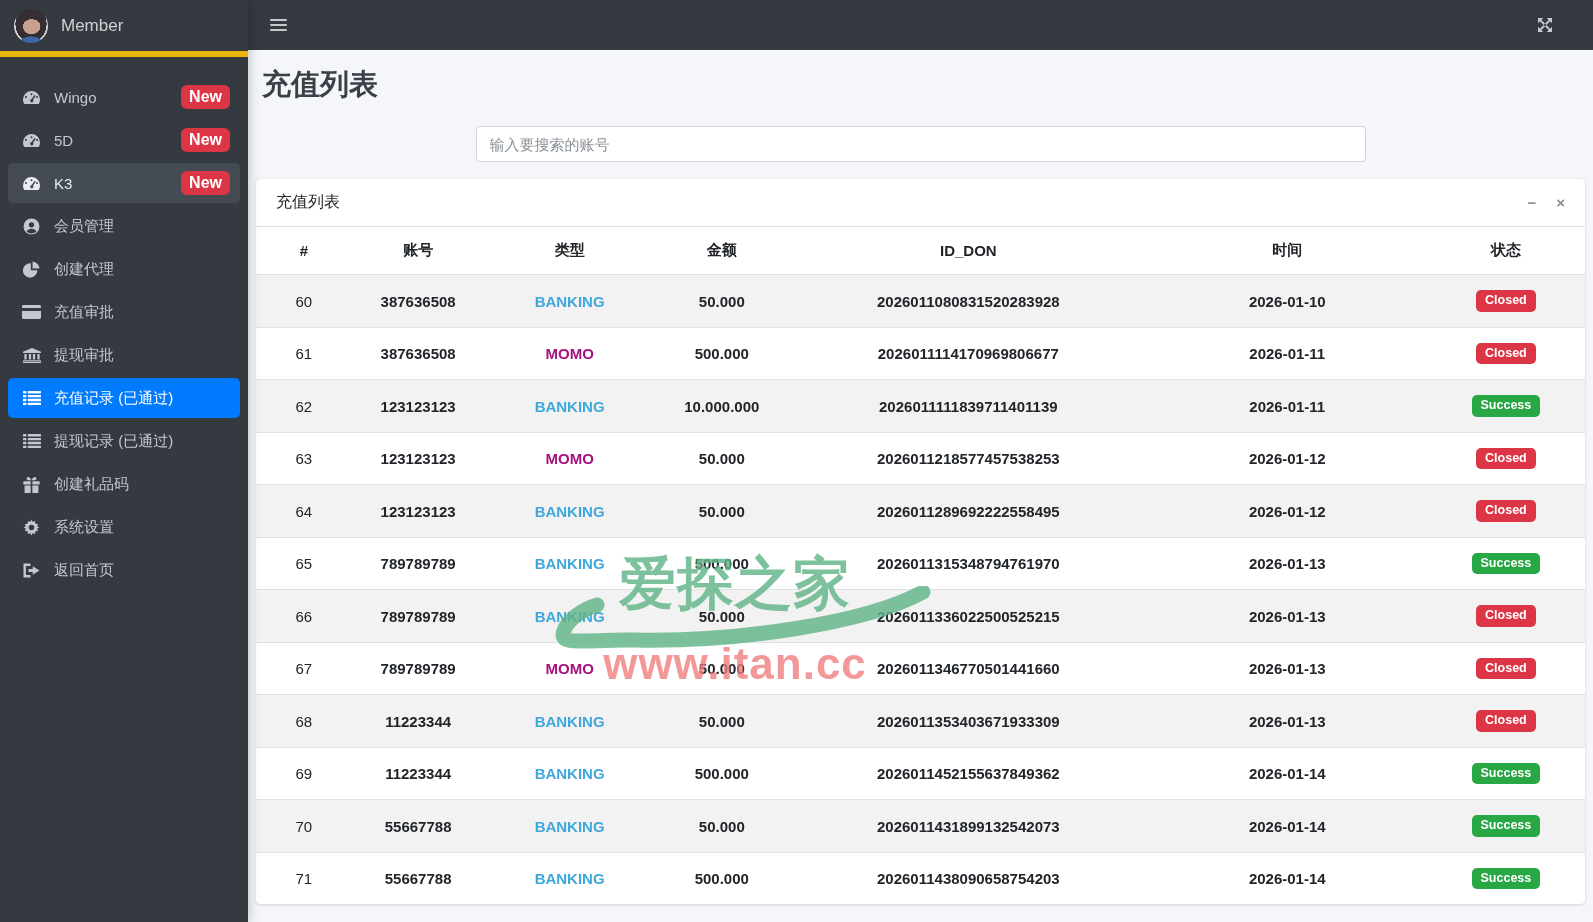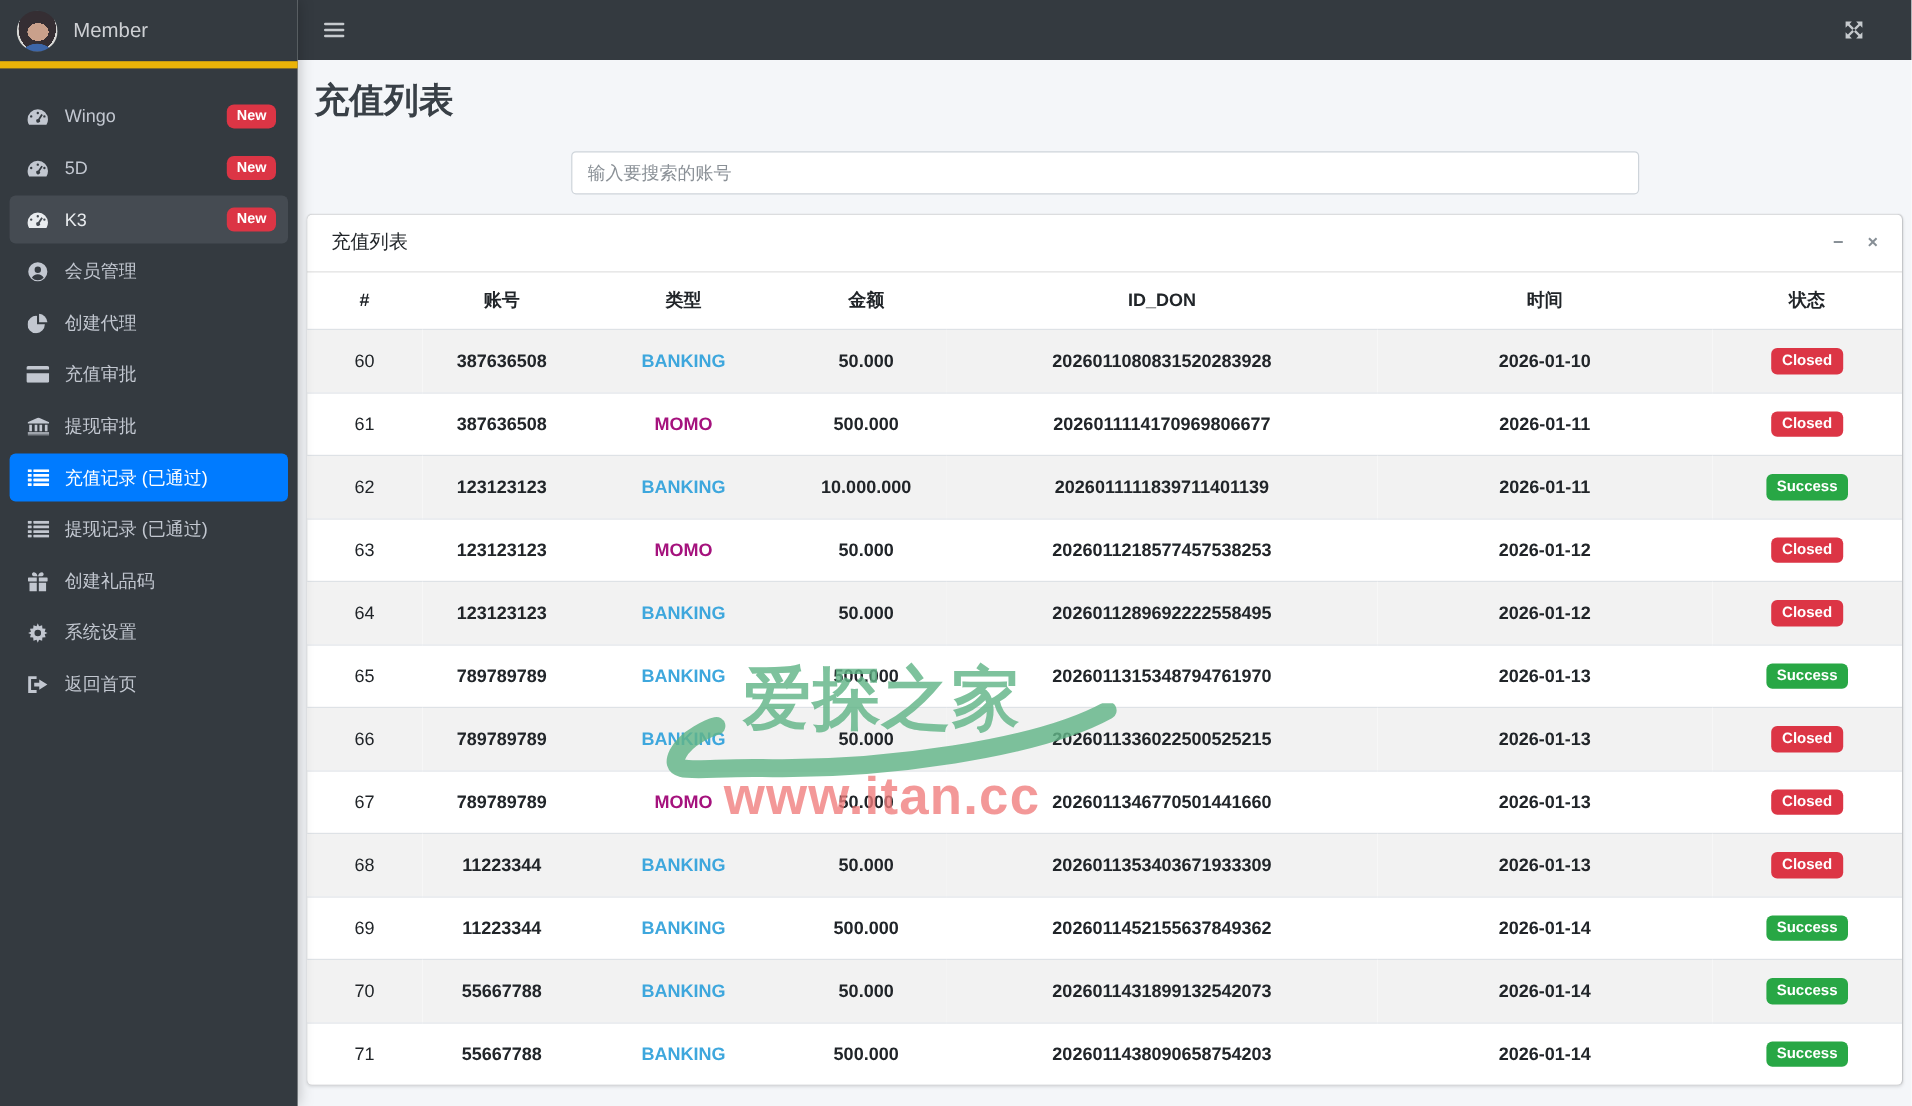--- a/index.html
+++ b/index.html
@@ -35,21 +35,21 @@
     display:flex; align-items:center; height:40px; margin-bottom:3px;
     padding:0 10px 0 12px; border-radius:5px; font-size:15px;
     color:#c2c7d0; cursor:pointer;
   }
   .nav-item.hover { background:#454b52; color:#e9ecef; }
   .nav-item.active { background:#007bff; color:#fff; }
   .nav-icon { width:23px; margin-right:11px; display:flex; align-items:center; justify-content:center; }
   .nav-icon svg { display:block; }
   .new-badge {
     margin-left:auto; background:#dc3545; color:#fff;
-    font-size:12px; font-weight:bold; padding:3px 8px; border-radius:6px; line-height:1.1;
+    font-size:16px; font-weight:bold; padding:3px 8px; border-radius:6px; line-height:1.1;
   }
 
   
   .main { flex:1; display:flex; flex-direction:column; min-width:0; }
   .topbar {
     height:50px; flex-shrink:0; background:#343a40;
     display:flex; align-items:center; justify-content:space-between;
     padding:0 40px 0 22px;
   }
   .hamburger { width:17px; cursor:pointer; }

